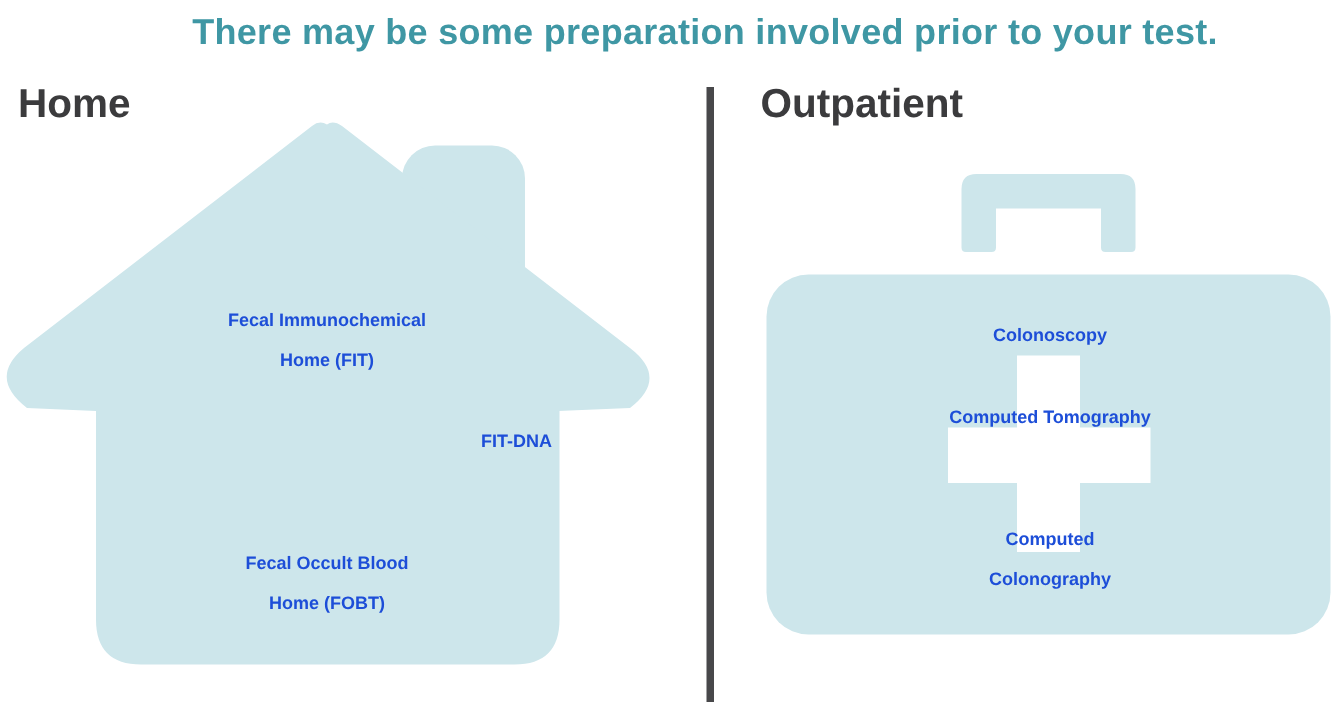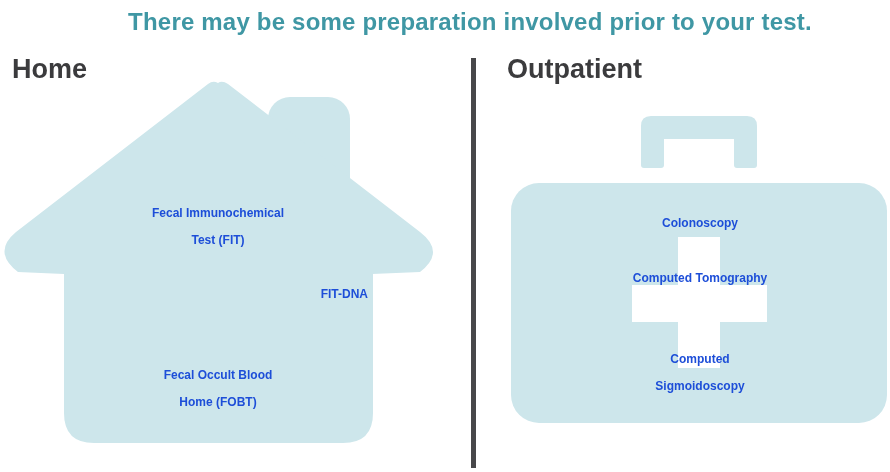--- a/index.html
+++ b/index.html
@@ -39,32 +39,32 @@
 
     <rect x="511" y="183" width="376" height="240" rx="28" fill="#cde6eb"></rect>
 
     <rect x="678" y="237" width="42" height="131" fill="#ffffff"></rect>
     <rect x="632" y="285" width="135" height="37" fill="#ffffff"></rect>
   </g>
 </svg>
 
 <div class="item" style="left:68px; width:300px; top:200px;">
   <div>Fecal Immunochemical</div>
-  <div>Test (FIT)</div>
+  <div>Home (FIT)</div>
 </div>
 <div class="item" style="left:68px; width:300px; top:281px;text-align:right;">
   <div>FIT-DNA</div>
 </div>
 <div class="item" style="left:68px; width:300px; top:362px;">
   <div>Fecal Occult Blood</div>
   <div>Home (FOBT)</div>
 </div>
 
 <div class="item" style="left:520px; width:360px; top:210px;">
   <div>Colonoscopy</div>
 </div>
 <div class="item" style="left:520px; width:360px; top:265px;">
   <div>Computed Tomography</div>
 </div>
 <div class="item" style="left:520px; width:360px; top:346px;">
   <div>Computed</div>
-  <div>Sigmoidoscopy</div>
+  <div>Colonography</div>
 </div>
 
 </body></html>

